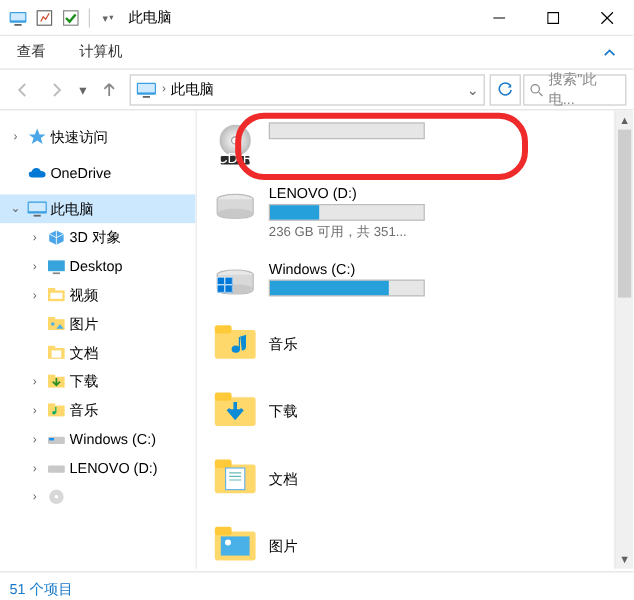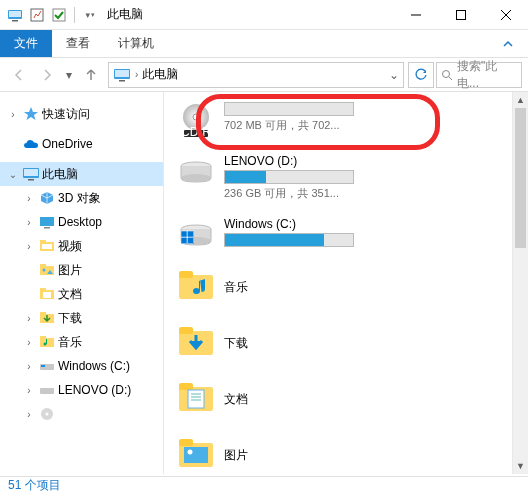--- a/index.html
+++ b/index.html
@@ -40,21 +40,21 @@
 .drive-icon{width:36px;height:36px;flex-shrink:0}
 .drive-info{flex:1;min-width:0}
 .drive-name{color:#000;margin-bottom:2px}
 .drive-bar{width:130px;height:14px;border:1px solid #bcbcbc;background:#e6e6e6;margin-bottom:2px;position:relative}
 .drive-bar-fill{height:100%;background:#26a0da}
 .drive-sub{color:#6d6d6d;font-size:11px;white-space:nowrap;overflow:hidden;text-overflow:ellipsis;max-width:150px}
 .folder-item{display:flex;align-items:center;gap:10px;margin-bottom:12px;padding:4px}
 .folder-icon{width:36px;height:36px;flex-shrink:0}
 .folder-label{color:#000}
 .highlight{position:absolute;border:5px solid #ef2a2a;border-radius:24px;left:196px;top:94px;width:244px;height:56px;pointer-events:none}
-.statusbar{position:absolute;bottom:0;left:0;right:0;height:24px;border-top:1px solid #e1e1e1;display:flex;align-items:flex-start;padding:0 8px;background:#fff}
+.statusbar{position:absolute;bottom:0;left:0;right:0;height:24px;border-top:1px solid #e1e1e1;display:flex;align-items:flex-end;padding:0 8px;background:#fff}
 .status-text{color:#1979ca}
 .scrollbar{position:absolute;right:0;top:0;bottom:0;width:16px;background:#f0f0f0;border-left:1px solid #e8e8e8}
 .scroll-arrow{height:16px;display:flex;align-items:center;justify-content:center;color:#606060;font-size:9px}
 .scroll-thumb{position:absolute;left:2px;right:2px;top:16px;height:140px;background:#cdcdcd}
 svg{display:block}
 </style>
 </head>
 <body>
 
 <div class="titlebar">
@@ -96,21 +96,20 @@
     <div class="win-btn">
         <svg width="10" height="10" viewBox="0 0 10 10">
           <line x1="0" y1="0" x2="10" y2="10" stroke="#000"></line>
           <line x1="10" y1="0" x2="0" y2="10" stroke="#000"></line>
         </svg>
       </div>
   </div>
 </div>
 
 <div class="ribbon">
-  <div class="ribbon-file">文件</div>
   <div class="ribbon-tab">查看</div>
   <div class="ribbon-tab">计算机</div>
   <div class="ribbon-expand">
       <svg width="12" height="12" viewBox="0 0 12 12">
         <path d="M2 8 L6 4 L10 8" fill="none" stroke="#1979ca" stroke-width="1.5"></path>
       </svg>
     </div>
 </div>
 
 <div class="navbar">
@@ -325,21 +324,20 @@
             </defs>
             <circle cx="18" cy="15" r="3" fill="#fff" stroke="#999"></circle>
             <rect x="6" y="28" width="24" height="7" rx="1" fill="#2a2a2a"></rect>
             <text x="18" y="33.5" text-anchor="middle" fill="#fff" font-size="5">CD-R</text>
           </svg>
       </div>
       <div class="drive-info">
         <div class="drive-bar">
             <div class="drive-bar-fill" style="width:0%"></div>
           </div>
-        <div class="drive-sub">702 MB 可用，共 702...</div>
       </div>
     </div>
 
     <div class="drive">
       <div class="drive-icon">
         <svg width="36" height="36" viewBox="0 0 36 36">
             <ellipse cx="18" cy="12" rx="15" ry="4" fill="#e8e8e8" stroke="#bbb"></ellipse>
             <path d="M3 12 L3 24 Q3 28 18 28 Q33 28 33 24 L33 12" fill="#d8d8d8" stroke="#bbb"></path>
             <ellipse cx="18" cy="24" rx="15" ry="4" fill="#c8c8c8"></ellipse>
           </svg>

